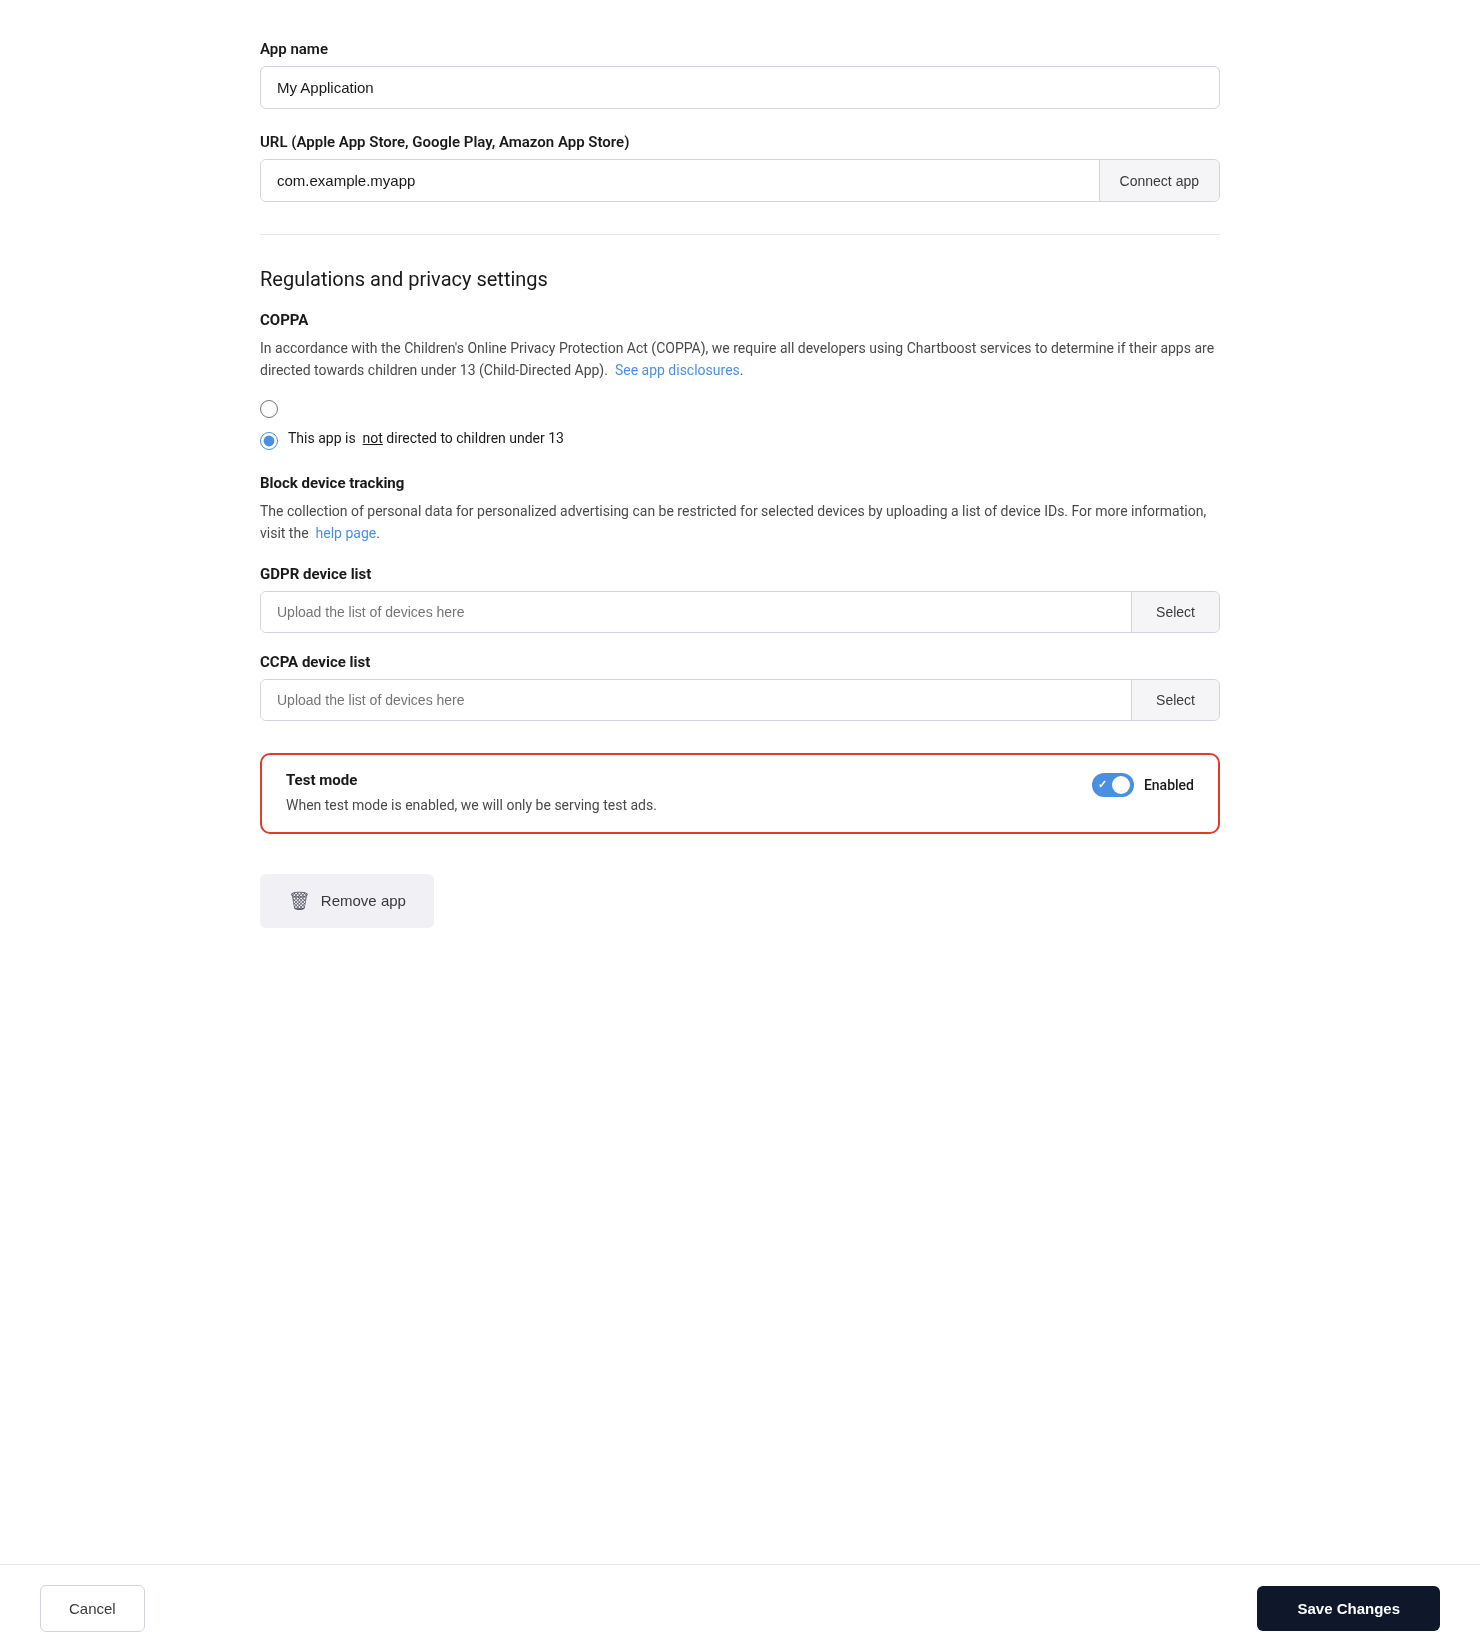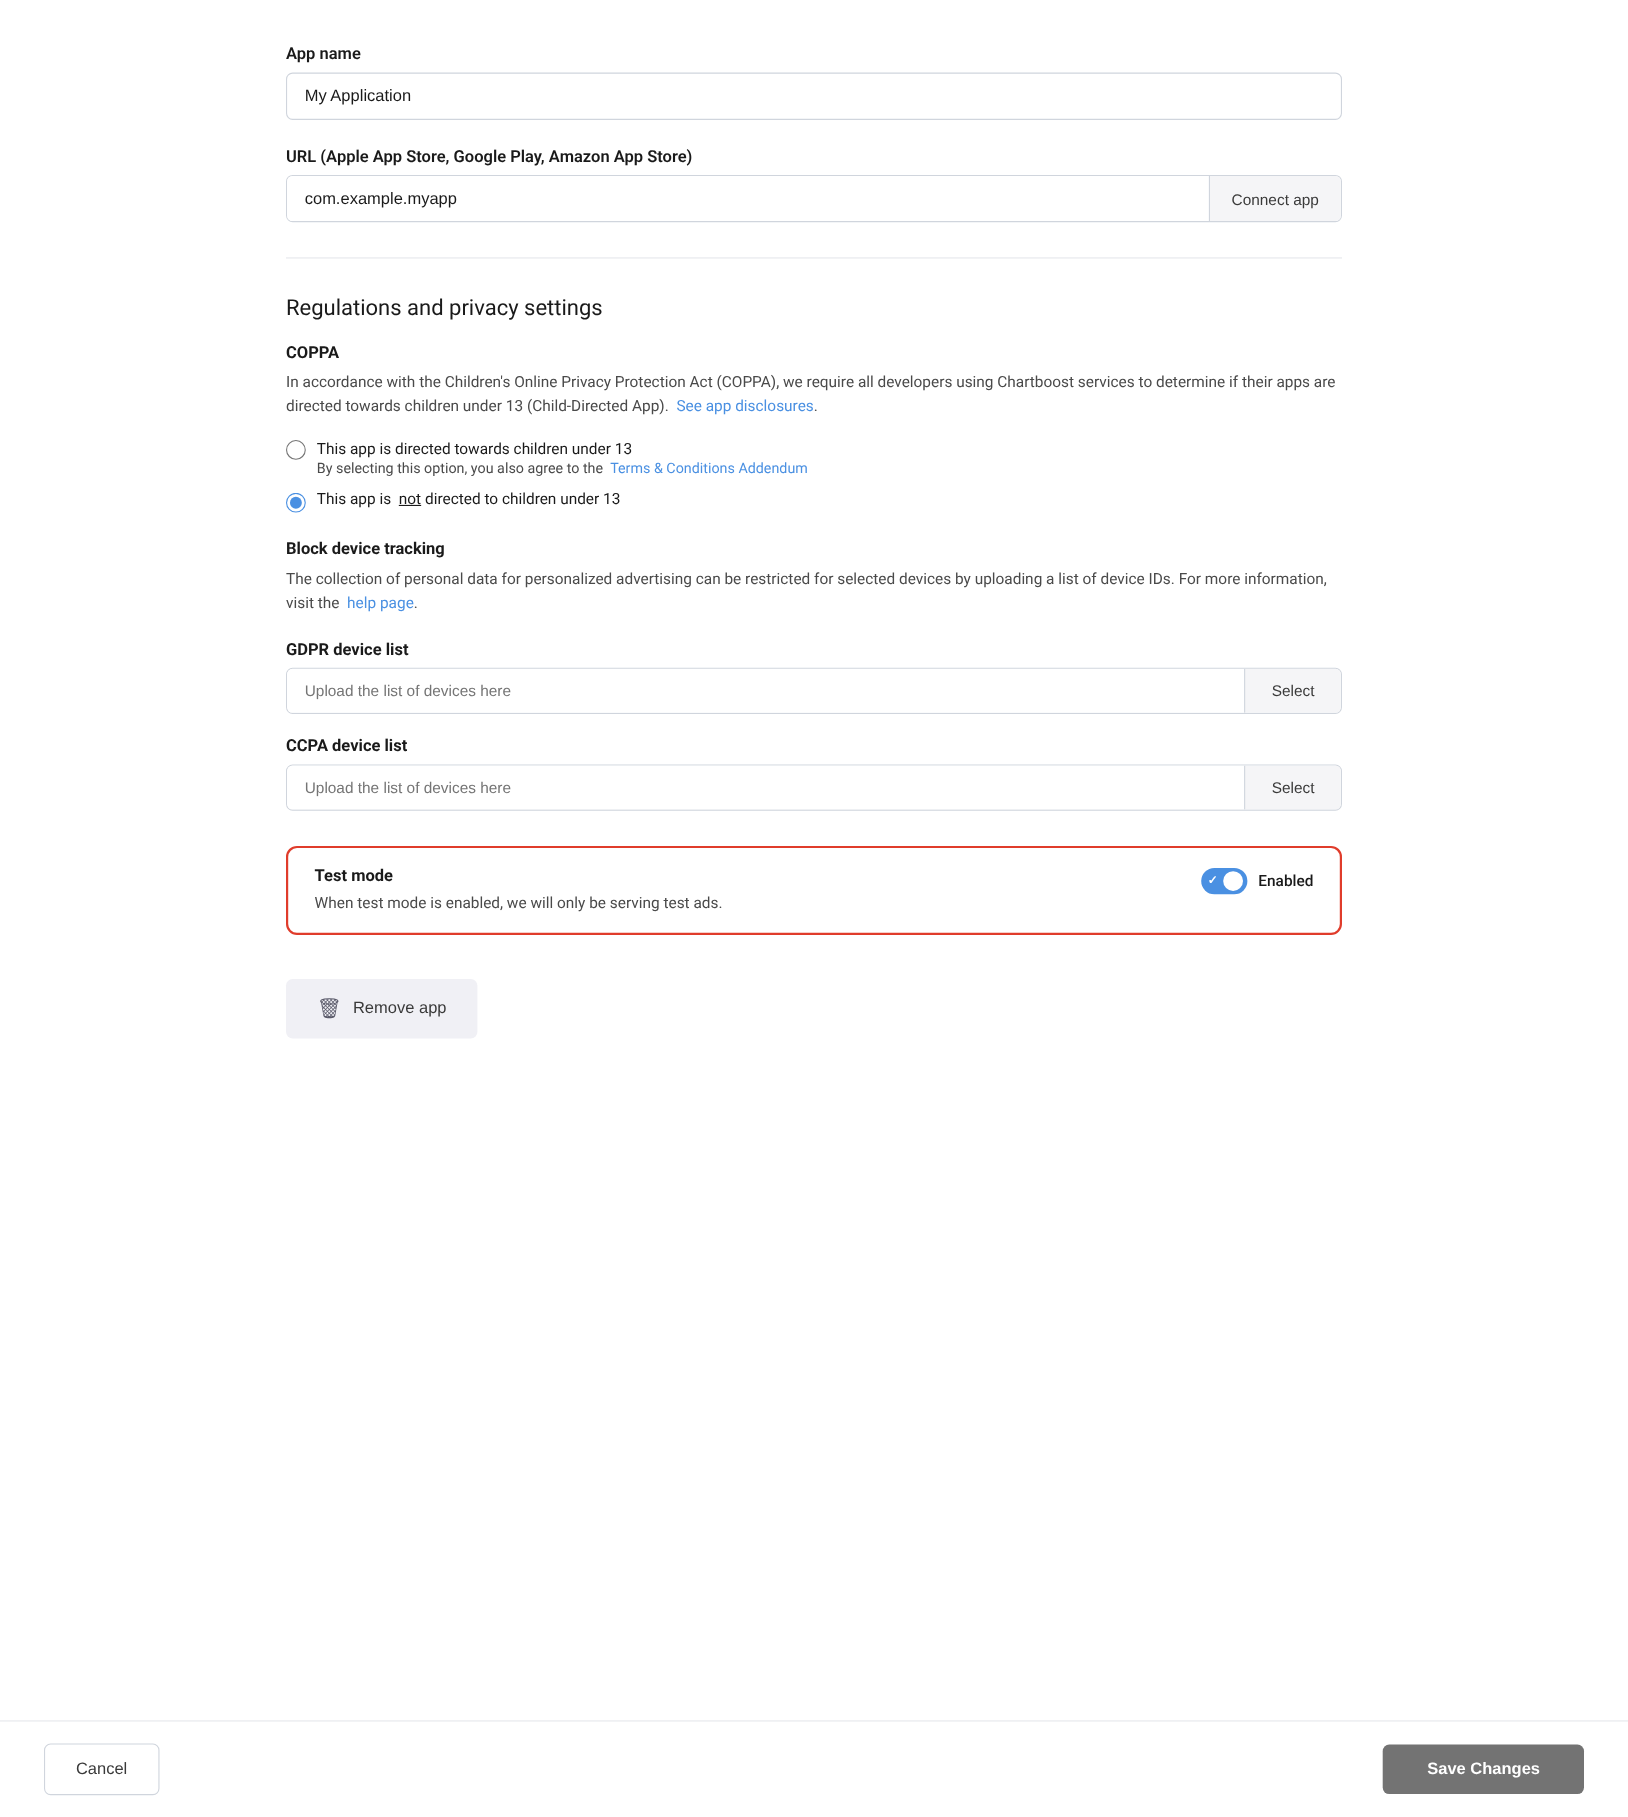--- a/index.html
+++ b/index.html
@@ -308,21 +308,21 @@
       border: 1px solid #d0d5dd;
       border-radius: 6px;
       padding: 14px 28px;
       font-size: 15px;
       font-weight: 500;
       color: #3a3a3a;
       cursor: pointer;
     }
 
     .save-btn {
-      background: #737373;
+      background: #0f172a;
       border: none;
       border-radius: 6px;
       padding: 14px 40px;
       font-size: 15px;
       font-weight: 600;
       color: #ffffff;
       cursor: pointer;
     }
 
     .field-group {
@@ -356,27 +356,20 @@
       <div class="subsection-title">COPPA</div>
       <p class="description-text">
         <span>In accordance with the Children's Online Privacy Protection Act (COPPA), we require all developers using Chartboost services to determine if their apps are directed towards children under 13 (Child-Directed App).</span>
         &nbsp;<a class="link-blue" href="#">See app disclosures</a>.
       </p>
 
       <div class="radio-group">
 
         <div class="radio-item">
           <input class="radio-input" type="radio" name="coppa" id="coppa-yes" style="">
-          <div>
-            <label class="radio-label" for="coppa-yes">This app is directed towards children under 13</label>
-            <div class="radio-sublabel">
-              <span>By selecting this option, you also agree to the</span>
-              &nbsp;<a class="link-blue" href="#">Terms &amp; Conditions Addendum</a>
-            </div>
-          </div>
         </div>
 
         <div class="radio-item">
           <input class="radio-input" type="radio" name="coppa" id="coppa-no" checked="" style="">
           <label class="radio-label" for="coppa-no">
             <span>This app is</span>
             &nbsp;<span class="not-underline">not</span>&nbsp;<span>directed to children under 13</span>
           </label>
         </div>
       </div>

